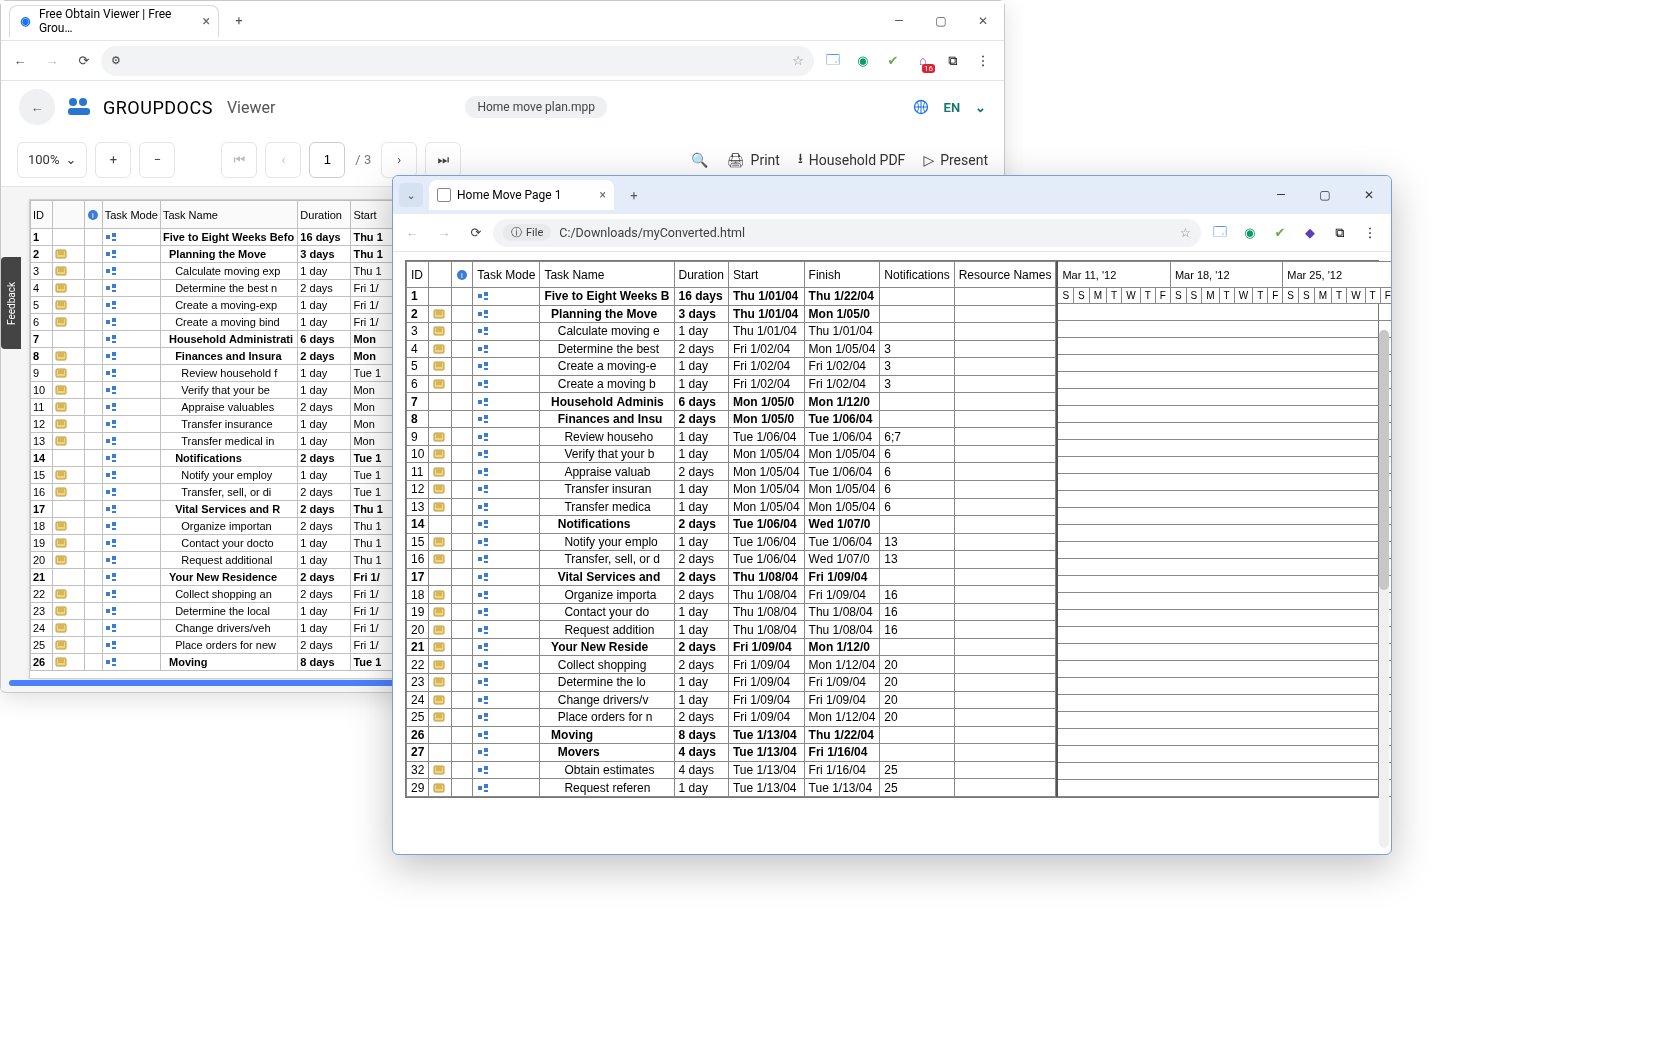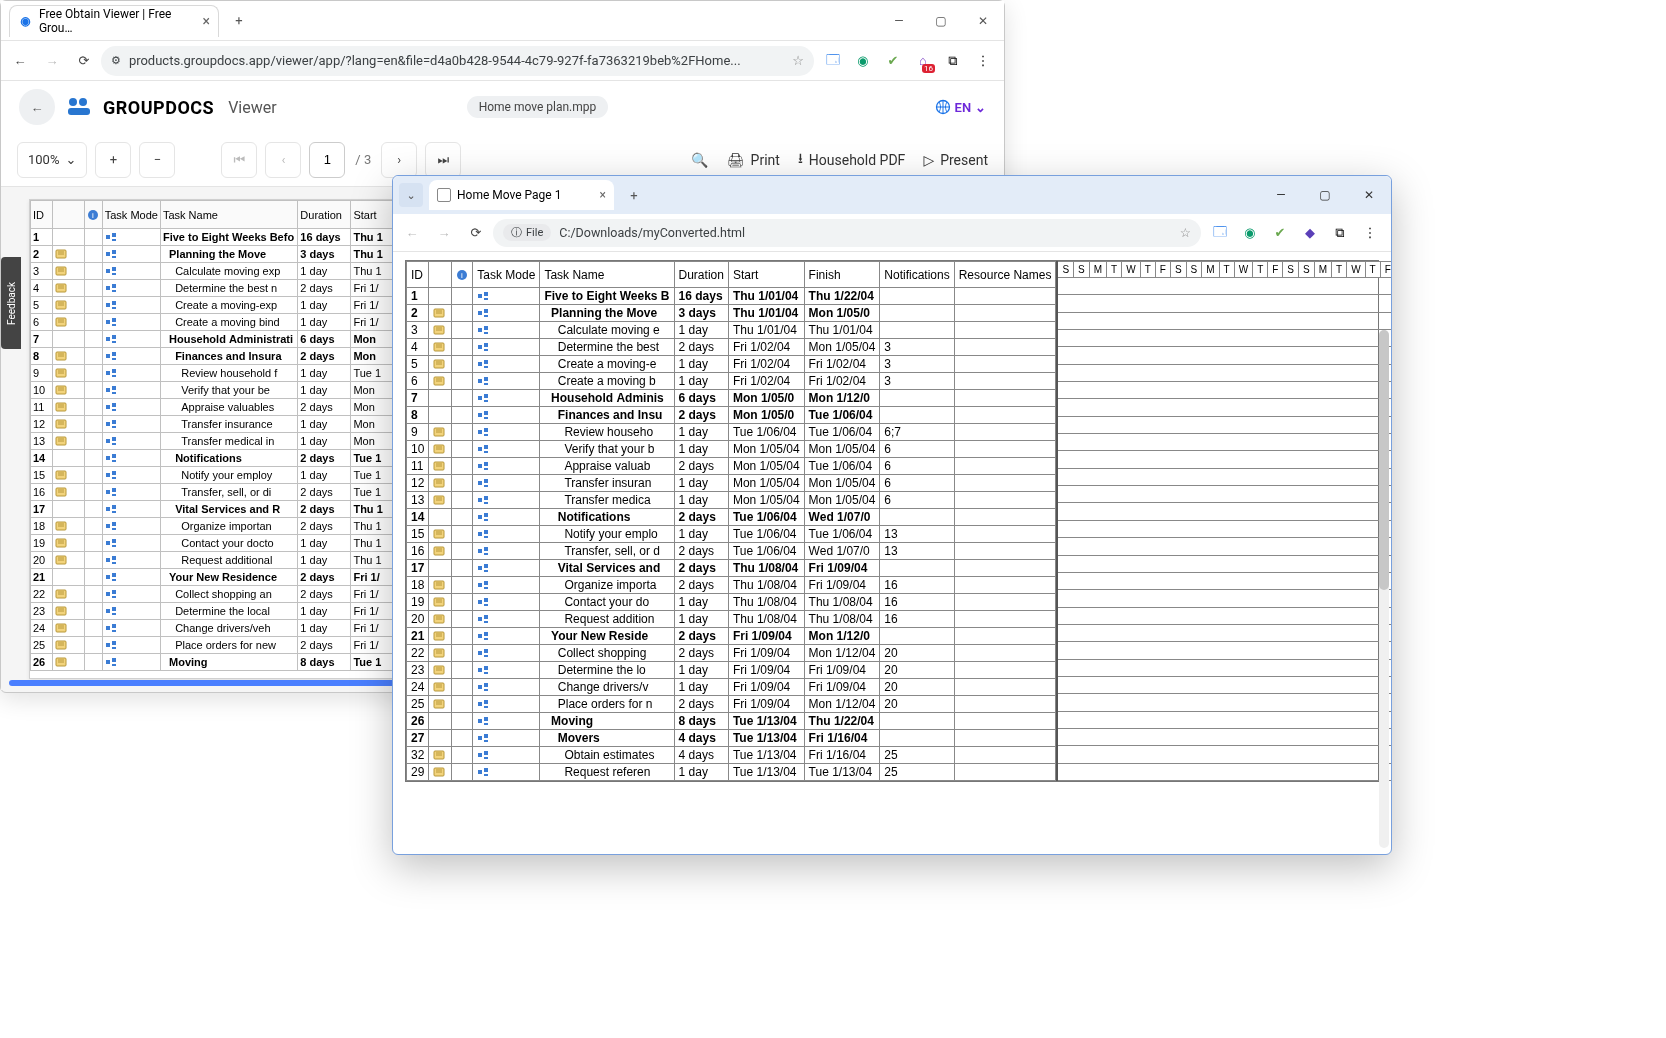--- a/index.html
+++ b/index.html
@@ -18,24 +18,24 @@
   .roundIcon { width:30px; height:30px; border-radius:50%; display:flex; align-items:center; justify-content:center; color:#444;}
   .omni { flex:1; height:30px; background:#f1f3f4; border-radius:15px; display:flex; align-items:center; padding:0 10px; gap:8px; color:#3c4043; font-size:13px; overflow:hidden;}
   .omni .lock { font-size:11px;}
   .omni .star { margin-left:auto; color:#888;}
   .exticons { display:flex; gap:12px; padding:0 8px;}
   .extico { width:18px; height:18px; display:flex; align-items:center; justify-content:center; font-size:13px;}
   
   .appHead { height:52px; background:#fff; display:flex; align-items:center; padding:0 18px; gap:10px;}
   .backCircle { width:36px; height:36px; border-radius:50%; background:#eef0f2; display:flex; align-items:center; justify-content:center; color:#555;}
   .logo { width:28px; height:22px; }
-  .brand { font-size:18px; font-weight:700; letter-spacing:.5px;}
+  .brand { font-size:18px; font-weight:400; letter-spacing:.5px;}
   .brandSub { font-size:16px; color:#555; margin-left:4px;}
   .pill { margin-left:180px; background:#eef0f2; border-radius:14px; padding:4px 12px; font-size:12px; color:#444;}
-  .langBtn { margin-left:auto; display:flex; align-items:center; gap:4px; color:#6d28d9; font-weight:600;}
+  .langBtn { margin-left:auto; display:flex; align-items:center; gap:15px; color:#0f766e; font-weight:600;}
   .globeSvg { width:16px;height:16px;}
   .tools { height:54px; background:#fff; display:flex; align-items:center; padding:0 16px; gap:8px; border-bottom:1px solid #e4e4e4;}
   .zoomBtn { height:36px; border:1px solid #e5e5e5; border-radius:6px; display:flex; align-items:center; justify-content:center; background:#fff; padding:0 10px; gap:6px; color:#333;}
   .iconBtn { width:36px; height:36px; border:1px solid #e5e5e5; border-radius:6px; display:flex; align-items:center; justify-content:center; background:#fff; color:#444;}
   .pageInput { width:36px; height:36px; border:1px solid #ccc; background:#fff; border-radius:6px; text-align:center; font-size:13px;}
   .pageTotal { color:#777; font-size:13px; margin:0 2px;}
   .rightTools { margin-left:auto; display:flex; align-items:center; gap:18px; color:#333;}
   .rtItem { display:flex; align-items:center; gap:6px; font-size:14px;}
   .docArea { position:relative; background:#f5f5f5; height:503px; }
   .feedback { position:absolute; left:0; top:70px; width:20px; height:92px; background:#444; color:#fff; font-size:10px; display:flex; align-items:center; justify-content:center; writing-mode:vertical-rl; transform:rotate(180deg); border-radius:0 4px 4px 0;}
@@ -110,21 +110,20 @@
       <div class="sysbtn">▢</div>
       <div class="sysbtn">✕</div>
     </div>
   </div>
   <div class="addrA">
     <div class="roundIcon">←</div>
     <div class="roundIcon" style="color:#bbb">→</div>
     <div class="roundIcon">⟳</div>
     <div class="omni">
       <span class="lock">⚙</span>
-      <span>products.groupdocs.app/viewer/app/?lang=en&amp;file=d4a0b428-9544-4c79-927f-fa7363219beb%2FHome...</span>
       <span class="star">☆</span>
     </div>
     <div class="exticons">
       <span class="extico" style="color:#1a73e8">🗔</span>
       <span class="extico" style="color:#0a9b6c">◉</span>
       <span class="extico" style="color:#6aa84f">✔</span>
       <span class="extico" style="position:relative;color:#7b3fc4">⌂<span style="position:absolute;bottom:-3px;right:-3px;font-size:8px;background:#d23;color:#fff;border-radius:3px;padding:0 2px">16</span></span>
       <span class="extico">⧉</span>
       <span class="extico">⋮</span>
     </div>
@@ -1240,20 +1239,25 @@
               <td>1 day</td>
               <td>Tue 1/13/04</td>
               <td>Tue 1/13/04</td>
               <td>25</td>
               <td></td>
             </tr>
           </tbody>
       </table>
       <table class="mppB" style="border-left:2px solid #555">
         <thead>
+          <tr id="ganttWeeks">
+              <th colspan="7" style="text-align: left; font-size: 11px;">Mar 11, '12</th>
+              <th colspan="7" style="text-align: left; font-size: 11px;">Mar 18, '12</th>
+              <th colspan="7" style="text-align: left; font-size: 11px;">Mar 25, '12</th>
+            </tr>
           <tr class="sub" id="ganttDays">
               <th style="width: 11px;">S</th>
               <th style="width: 11px;">S</th>
               <th style="width: 11px;">M</th>
               <th style="width: 11px;">T</th>
               <th style="width: 11px;">W</th>
               <th style="width: 11px;">T</th>
               <th style="width: 11px;">F</th>
               <th style="width: 11px;">S</th>
               <th style="width: 11px;">S</th>

